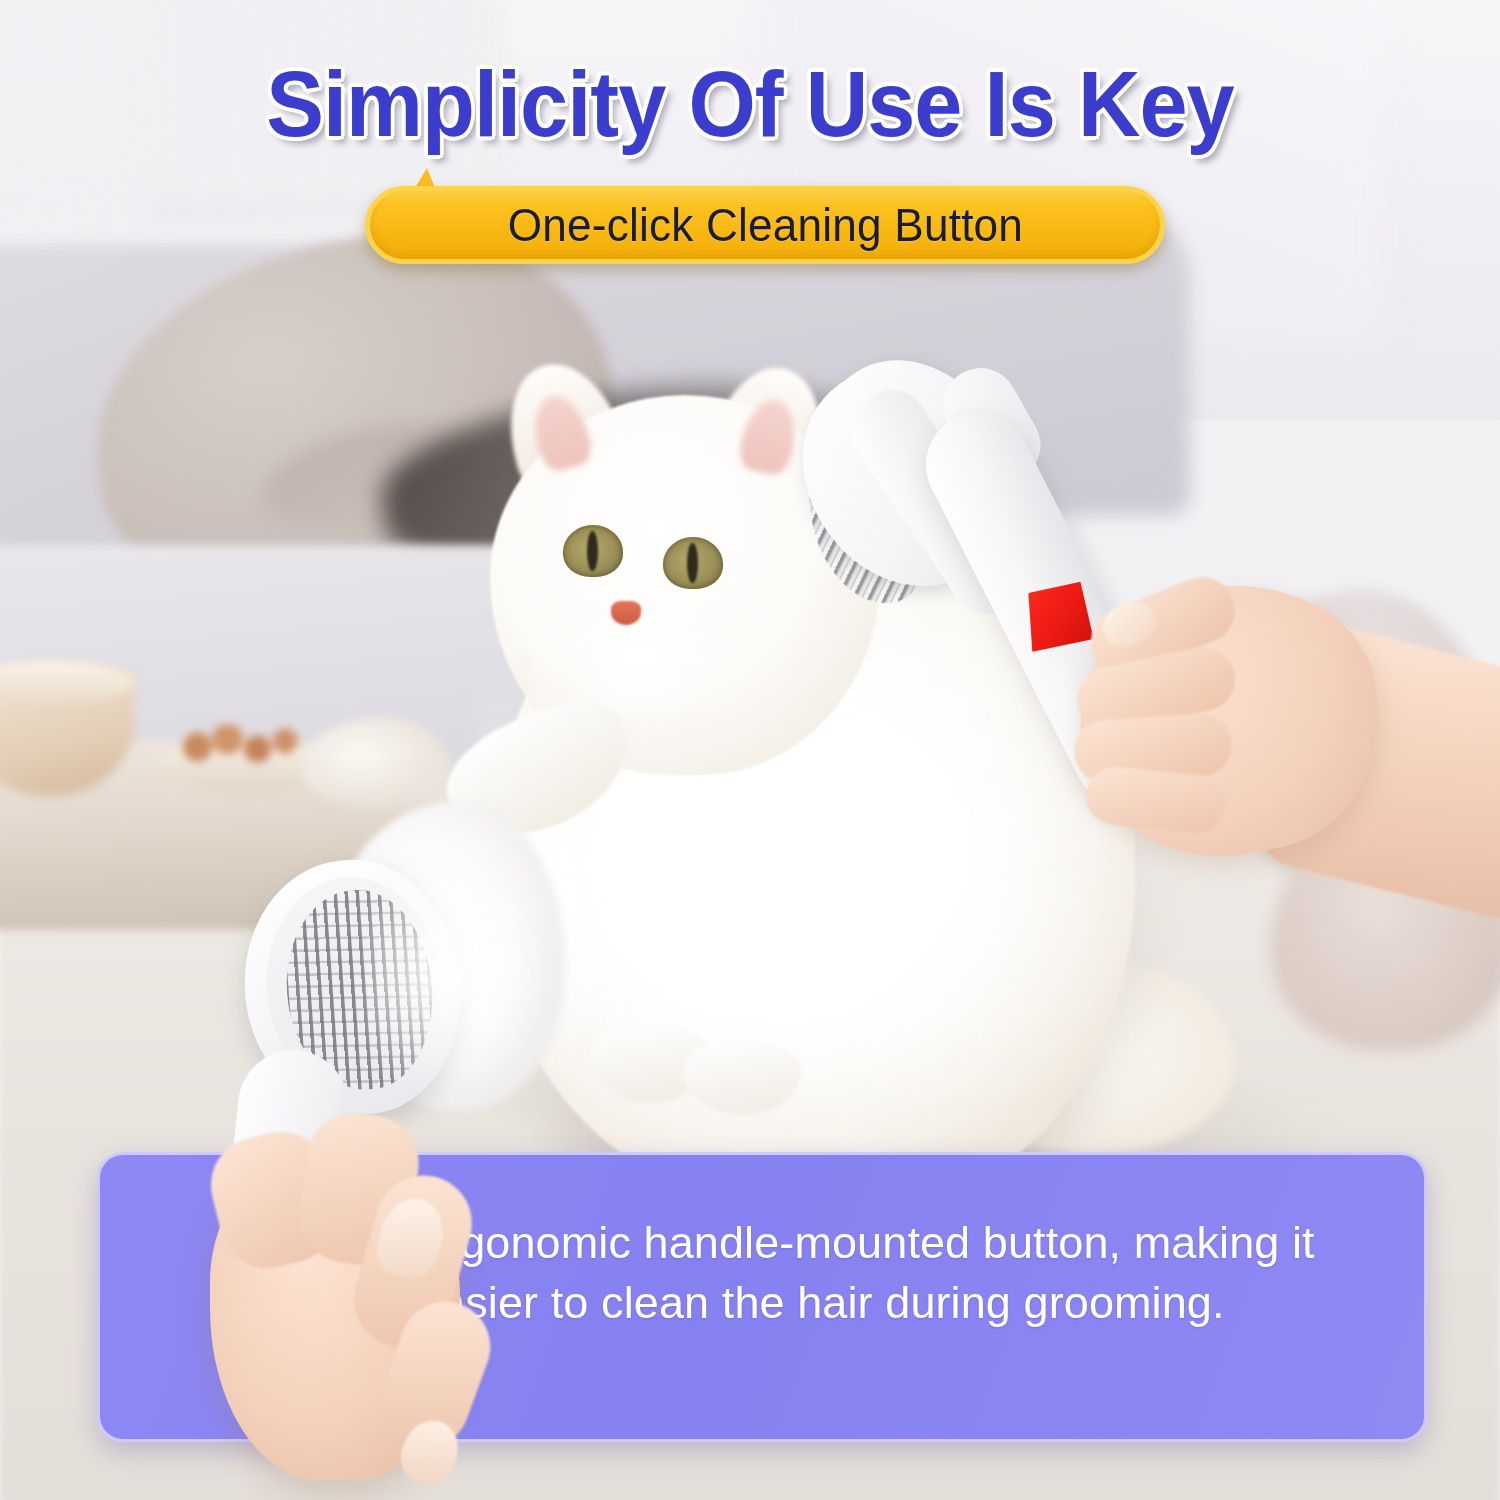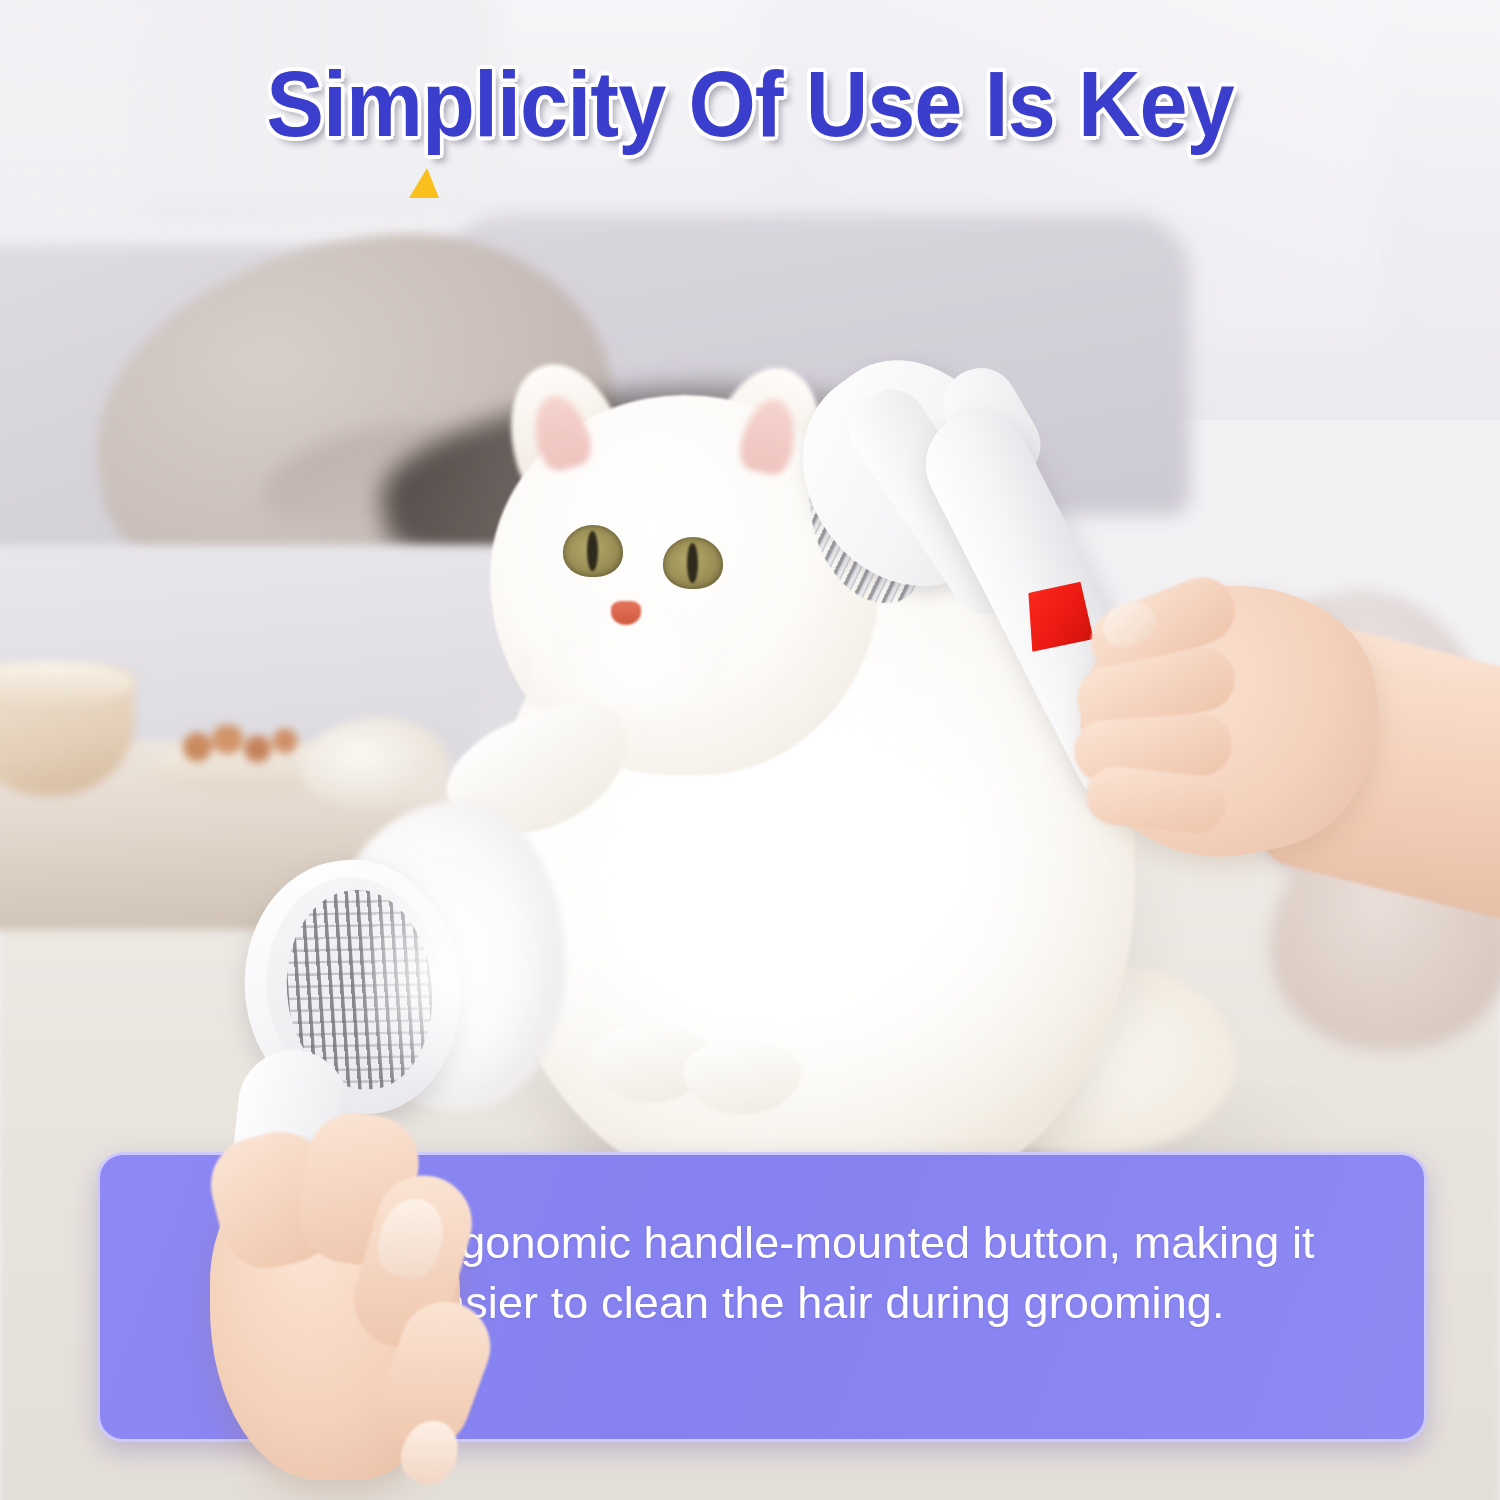--- a/index.html
+++ b/index.html
@@ -529,13 +529,16 @@
 
 </div>
 
 <div class="caption-box" style="z-index:4;"></div>
 <div class="caption-text" style="z-index:5;">Ergonomic handle-mounted button, making it easier to clean the hair during grooming.</div>
 
 <div class="headline" style="z-index:9;">Simplicity Of Use Is Key</div>
 
 <div class="badge-wrap" style="z-index:9;">
   <div class="badge-tab"></div>
+  <div class="badge">
+    <span class="badge-text">One-click Cleaning Button</span>
+  </div>
 </div>
 
 </body></html>

